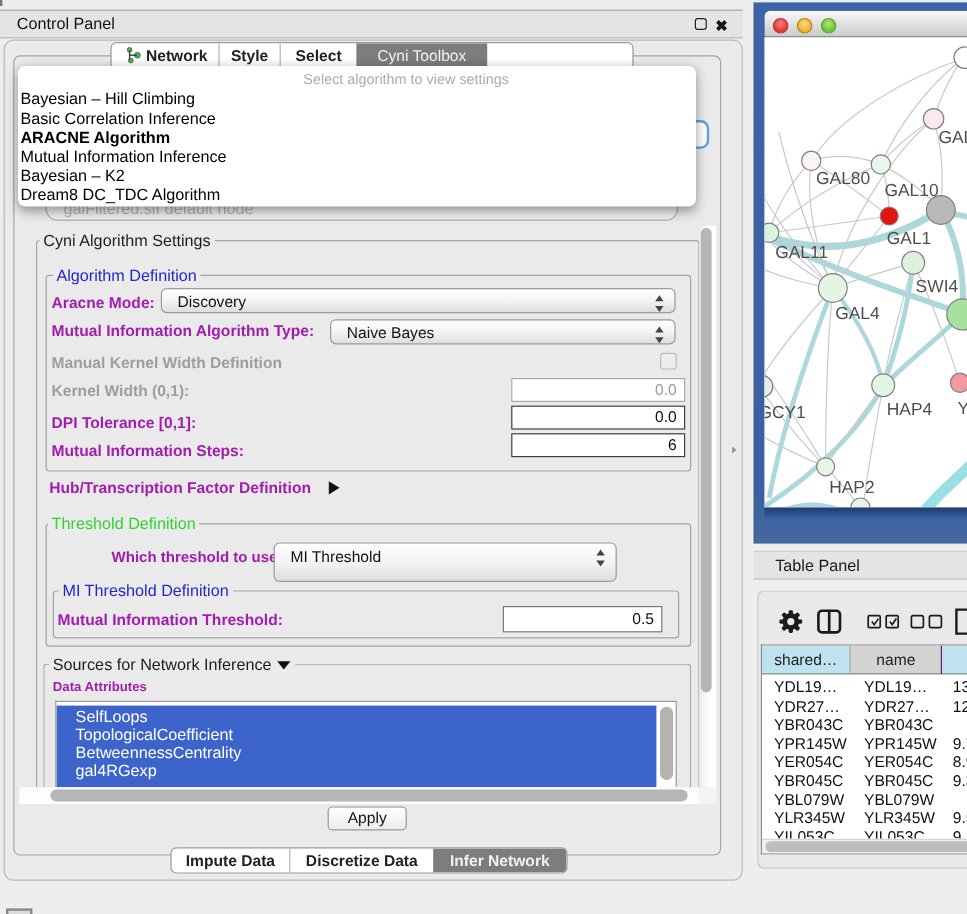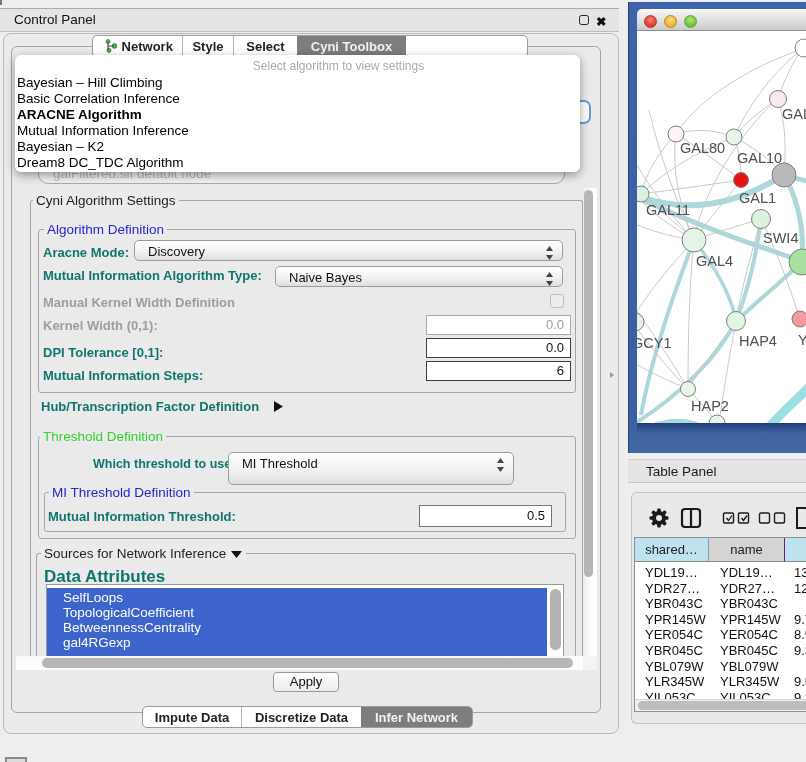--- a/index.html
+++ b/index.html
@@ -1,19 +1,19 @@
 <!DOCTYPE html>
 <html><head>
 <meta charset="utf-8">
 <style>
   html,body{margin:0;padding:0;}
   body{width:806px;height:762px;overflow:hidden;background:#eeeeee;font-family:"Liberation Sans",sans-serif;}
   .abs{position:absolute;}
   #stage{position:relative;width:806px;height:762px;overflow:hidden;}
-  .lbl{font-size:13px;font-weight:bold;color:#0f766e;white-space:nowrap;}
+  .lbl{font-size:13px;font-weight:bold;color:#a21caf;white-space:nowrap;}
   .dis{color:#9d9d9d;}
   .gtitle{font-size:13.5px;color:#1d1d1d;white-space:nowrap;background:#ebebeb;padding:0 3px;}
   .group{border:1px solid #a5a5a5;border-radius:3px;}
   .combo{border:1px solid #9b9b9b;border-radius:5px;background:linear-gradient(#ffffff,#f2f2f2 55%,#dedede);box-shadow:inset 0 1px 0 #fff;}
   .combo .ct{position:absolute;left:13px;top:3px;font-size:13px;color:#111;}
   .arr{position:absolute;right:8px;top:4px;width:9px;height:16px;}
   .tf{position:absolute;background:#fff;font-size:13px;color:#111;text-align:right;padding:0 6px 0 0;line-height:18px;}
 </style>
 </head>
 <body>
@@ -87,21 +87,21 @@
 
     <div class="abs group" style="left:44px;top:492px;width:520px;height:38px;"></div>
     <div class="abs gtitle" style="left:49px;top:485px;color:#2525cc;">MI Threshold Definition</div>
     <div class="abs lbl" style="left:48px;top:509px;">Mutual Information Threshold:</div>
     <div class="abs tf" style="left:419px;top:505px;width:125px;height:20px;border:1px solid #777;line-height:20px;">0.5</div>
 
     <div class="abs group" style="left:36px;top:553px;width:538px;height:103px;border-bottom:none;"></div>
     <div class="abs gtitle" style="left:41px;top:546px;">Sources for Network Inference <svg style="position:relative;top:1px;" width="13" height="10">
           <path d="M1 2 L12 2 L6.5 9 Z" fill="#111"></path>
         </svg></div>
-    <div class="abs lbl" style="left:44px;top:567px;font-size:17px;">Data Attributes</div>
+    <div class="abs lbl" style="left:44px;top:567px;font-size:11px;">Data Attributes</div>
 
     <div class="abs" style="left:46px;top:584px;width:518px;height:72px;background:#fff;border:1px solid #999;border-bottom:none;box-sizing:border-box;overflow:hidden;">
       <div style="position:absolute;left:0;top:3px;width:500px;height:80px;background:#3d64cb;"></div>
       <div style="position:absolute;left:16px;top:5px;font-size:13.5px;color:#fff;line-height:15px;">SelfLoops<br>TopologicalCoefficient<br>BetweennessCentrality<br>gal4RGexp</div>
       <div style="position:absolute;left:503px;top:4px;width:11px;height:61px;background:#b3b3b3;border-radius:6px;"></div>
     </div>
 
     <div class="abs" style="left:16px;top:656px;width:567px;height:14px;background:linear-gradient(#fafafa,#fff);"></div>
     <div class="abs" style="left:42px;top:658px;width:531px;height:10px;background:#b6b6b6;border-radius:5px;"></div>
 
@@ -125,21 +125,21 @@
       <div style="width:90px;font-size:13px;font-weight:bold;color:#222;line-height:22px;border-right:1px solid #b5b5b5;padding-left:12px;box-sizing:border-box;">
         <svg style="position:relative;top:2px;" width="13" height="14" viewBox="0 0 13 14">
             <circle cx="3" cy="2.5" r="2" fill="#4caf50" stroke="#2c7d32" stroke-width=".7"></circle>
             <circle cx="9.5" cy="7" r="2.4" fill="#4caf50" stroke="#2c7d32" stroke-width=".7"></circle>
             <circle cx="4" cy="11.5" r="2" fill="#4caf50" stroke="#2c7d32" stroke-width=".7"></circle>
             <path d="M3 3 L3 11 M3 7 L9 7" stroke="#444" stroke-width="1.2" fill="none"></path>
           </svg>
         Network</div>
       <div style="width:50px;text-align:center;font-size:13px;font-weight:bold;color:#222;line-height:22px;border-right:1px solid #b5b5b5;">Style</div>
       <div style="width:63px;text-align:center;font-size:13px;font-weight:bold;color:#222;line-height:22px;">Select</div>
-      <div style="width:109px;text-align:center;font-size:13px;font-weight:bold;color:#f2f2f2;line-height:22px;background:#7d7d7d;">Cyni Toolbox</div>
+      <div style="width:109px;text-align:center;font-size:13px;font-weight:normal;color:#f2f2f2;line-height:22px;background:#7d7d7d;">Cyni Toolbox</div>
     </div>
   </div>
 
   <div id="hidden">
     <div class="abs" style="left:300px;top:100px;width:291px;height:24px;border:2.5px solid #639fd6;border-radius:7px;background:#fff;box-sizing:border-box;"></div>
     <div class="abs" style="left:38px;top:148px;width:527px;height:36px;border:1px solid #ababab;border-radius:10px;background:#f1f1f1;box-sizing:border-box;">
       <span style="position:absolute;left:14px;top:17px;font-size:13.5px;color:#b6b6b6;">galFiltered.sif default node</span>
     </div>
   </div>
 

